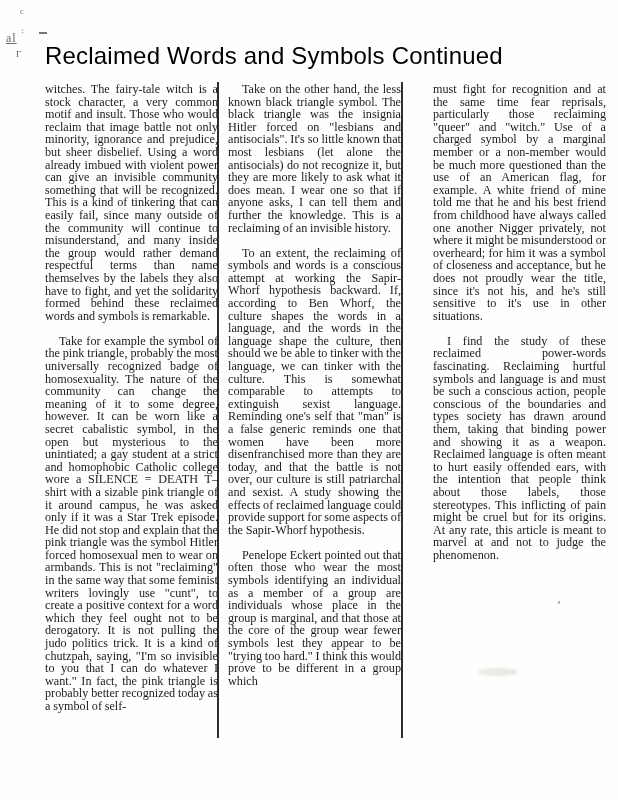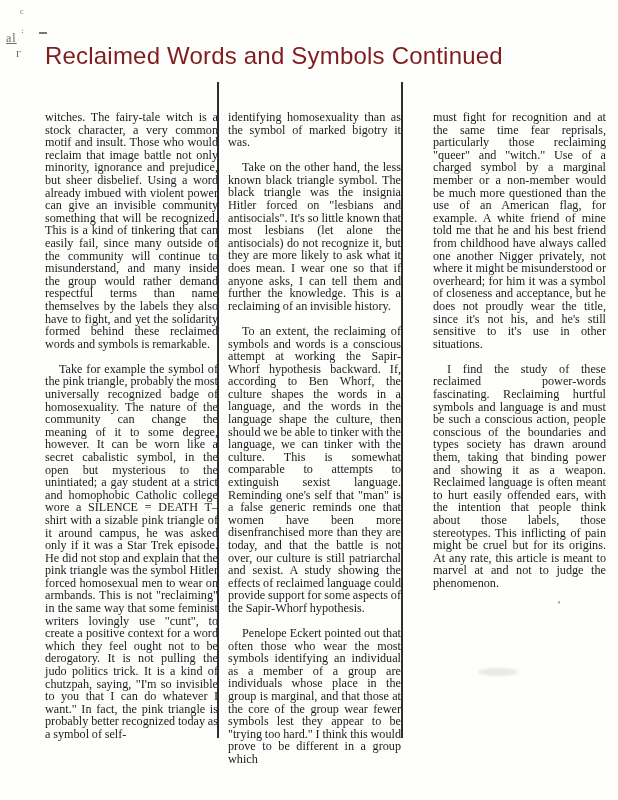--- a/index.html
+++ b/index.html
@@ -13,35 +13,34 @@
     font-family: "Liberation Serif", serif;
   }
   .article-title {
     position: absolute;
     left: 45px;
     top: 42px;
     font-family: "Liberation Sans", sans-serif;
     font-size: 24px;
     font-weight: 400;
     letter-spacing: 0.2px;
-    color: #7f1d1d;
+    color: #000000;
     white-space: nowrap;
   }
   .col {
     position: absolute;
     top: 83px;
     width: 173px;
     font-size: 12.2px;
     line-height: 12.6px;
     text-align: justify;
     hyphens: auto;
     -webkit-hyphens: auto;
     word-spacing: -0.3px;
     color: #1b1b1b;
-    margin-top: 28px;
   }
   .col-1 { left: 45px; }
   .col-2 { left: 228px; }
   .col-3 { left: 433px; }
   .col p { margin: 0 0 12.5px 0; }
   .col p.indent { text-indent: 14px; }
   .divider {
     position: absolute;
     top: 82px;
     width: 1.6px;
@@ -69,21 +68,20 @@
 
   <div class="divider divider-1"></div>
   <div class="divider divider-2"></div>
 
   <div class="col col-1">
     <p>witches.  The fairy-tale witch is a stock character, a very common motif and insult.  Those who would reclaim that image battle not only minority, ignorance and prejudice, but sheer disbelief. Using a word already imbued with violent power can give an invisible community something that will be recognized.  This is a kind of tinkering that can easily fail, since many outside of the community will continue to misunderstand, and many inside the group would rather demand respectful terms than name themselves by the labels they also have to fight, and yet the solidarity formed behind these reclaimed words and symbols is remarkable.</p>
     <p class="indent">Take for example the symbol of the pink triangle, probably the most universally recognized badge of homosexuality.  The nature of the community can change the meaning of it to some degree, however.  It can be worn like a secret cabalistic symbol, in the open but mysterious to the unintiated; a gay student at a strict and homophobic Catholic college wore a SILENCE = DEATH T–shirt with a sizable pink triangle of it around campus, he was asked only if it was a Star Trek episode.  He did not stop and explain that the pink triangle was the symbol Hitler forced homosexual men to wear on armbands.  This is not "reclaiming" in the same way that some feminist writers lovingly use "cunt", to create a positive context for a word which they feel ought not to be derogatory.  It is not pulling the judo politics trick.  It is a kind of chutzpah, saying, "I'm so invisible to you that I can do whatever I want."  In fact, the pink triangle is probably better recognized today as a symbol of self-</p>
   </div>
 
   <div class="col col-2">
-    <p>identifying homosexuality than as the symbol of marked bigotry it was.</p>
     <p class="indent">Take on the other hand, the less known black triangle symbol.  The black triangle was the insignia Hitler forced on "lesbians and antisocials".  It's so little known that most lesbians (let alone the antisocials) do not recognize it, but they are more likely to ask what it does mean.  I wear one so that if anyone asks, I can tell them and further the knowledge.  This is a reclaiming of an invisible history.</p>
     <p class="indent">To an extent, the reclaiming of symbols and words is a conscious attempt at working the Sapir-Whorf hypothesis backward.  If, according to Ben Whorf, the culture shapes the words in a language, and the words in the language shape the culture, then should we be able to tinker with the language, we can tinker with the culture.  This is somewhat comparable to attempts to extinguish sexist language.  Reminding one's self that "man" is a false generic reminds one that women have been more disenfranchised more than they are today, and that the battle is not over, our culture is still patriarchal and sexist.  A study showing the effects of reclaimed language  could provide support for some aspects of the Sapir-Whorf hypothesis.</p>
     <p class="indent">Penelope Eckert pointed out that often those who wear the most symbols identifying an individual as a member of a group are individuals whose place in the group is marginal, and that those at the core of the group wear fewer symbols lest they appear to be "trying too hard."  I think this would prove to be different in a group which</p>
   </div>
 
   <div class="col col-3">
     <p>must fight for recognition and at the same time fear reprisals, particularly those reclaiming "queer" and "witch."  Use of a charged symbol by a marginal member or a non-member would be much more questioned than the use of an American flag, for example.  A white friend of mine told me that he and his best friend from childhood have always called one another Nigger privately, not where it might be misunderstood or overheard; for him it was a symbol of closeness and acceptance, but he does not proudly wear the title, since it's not his, and he's still sensitive to it's use in other situations.</p>
     <p class="indent">I find the study of these reclaimed power-words fascinating. Reclaiming hurtful symbols and language is and must be such a conscious action, people conscious of the boundaries and types society has drawn around them, taking that binding power and showing it as a weapon. Reclaimed language is often meant to hurt easily offended ears, with the intention that people think about those labels, those stereotypes.  This inflicting of pain might be cruel but for its origins.  At any rate, this article is meant to marvel at and not to judge the phenomenon.</p>
   </div>
 

